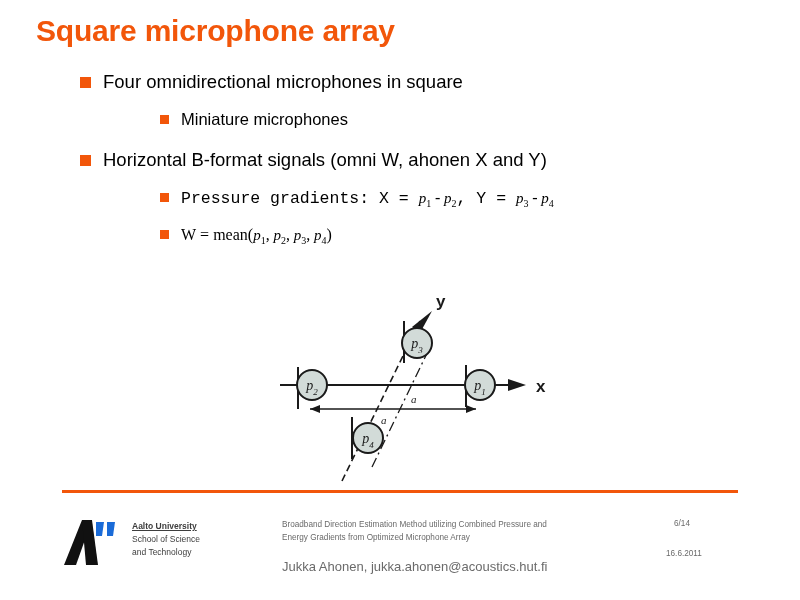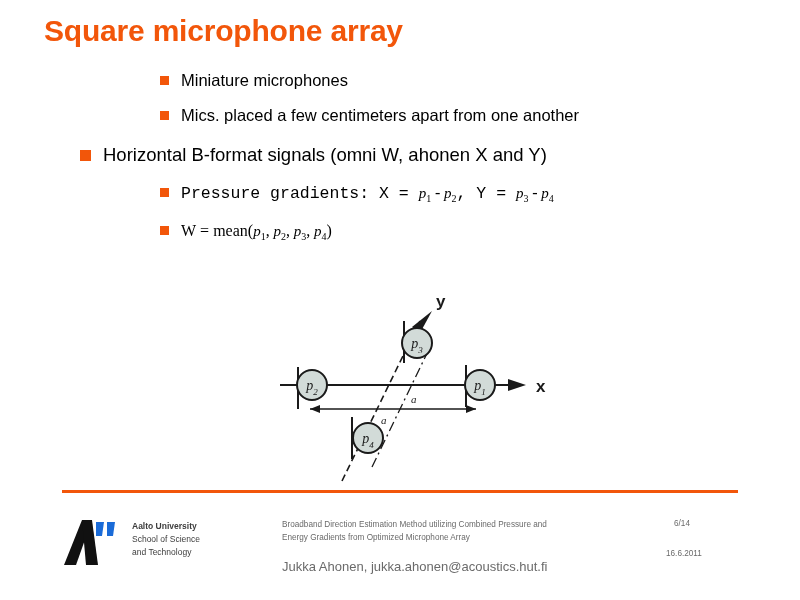--- a/index.html
+++ b/index.html
@@ -17,21 +17,21 @@
   }
   .slide {
     position: absolute;
     inset: 0;
     background: #ffffff;
   }
 
   
   .title {
     position: absolute;
-    left: 44px;
+    left: 36px;
     top: 14px;
     font-size: 30px;
     font-weight: bold;
     color: #F2560A;
     letter-spacing: -0.2px;
     white-space: nowrap;
   }
 
   
   .bullets {
@@ -116,21 +116,21 @@
     height: 48px;
   }
   .brand {
     position: absolute;
     left: 70px;
     top: 8px;
     font-size: 8.5px;
     color: #3d3d3d;
     line-height: 1.55;
   }
-  .brand .b1 { font-weight: bold; }
+  .brand .b1 { font-weight: bold; text-decoration: underline; }
   .ftitle {
     position: absolute;
     left: 220px;
     top: 7px;
     width: 380px;
     font-size: 8.2px;
     color: #6a6a6a;
     line-height: 1.55;
   }
   .fauthor {
@@ -157,30 +157,30 @@
 </style>
 </head>
 <body>
 
 <div class="slide">
 
   <div class="title">Square microphone array</div>
 
   <div class="bullets">
 
+    <div class="row lvl1">
+      <span class="sq"></span>
+      <span class="txt">Four omnidirectional microphones in square</span>
+    </div>
 
     <div class="row lvl2">
       <span class="sq"></span>
       <span class="txt">Miniature microphones</span>
     </div>
 
-    <div class="row lvl2">
-      <span class="sq"></span>
-      <span class="txt">Mics. placed a few centimeters apart from one another</span>
-    </div>
 
     <div class="row lvl1" style="margin-top:18px;">
       <span class="sq"></span>
       <span class="txt">Horizontal B-format signals (omni W, ahonen X and Y)</span>
     </div>
 
     <div class="row lvl2">
       <span class="sq"></span>
       <span class="txt">
         <span class="mathsans">Pressure gradients:</span><span class="mathsans">&nbsp;</span><span class="mathsans">X</span><span class="mathsans">&nbsp;</span><span class="mathsans">=</span><span class="mathsans">&nbsp;</span><span class="mathser"><span>p</span><sub>1</sub></span><span class="mathser">&nbsp;</span><span class="mathup">-</span><span class="mathser">&nbsp;</span><span class="mathser"><span>p</span><sub>2</sub></span><span class="mathsans">,</span><span class="mathsans">&nbsp;</span><span class="mathsans">Y</span><span class="mathsans">&nbsp;</span><span class="mathsans">=</span><span class="mathsans">&nbsp;</span><span class="mathser"><span>p</span><sub>3</sub></span><span class="mathser">&nbsp;</span><span class="mathup">-</span><span class="mathser">&nbsp;</span><span class="mathser"><span>p</span><sub>4</sub></span>

